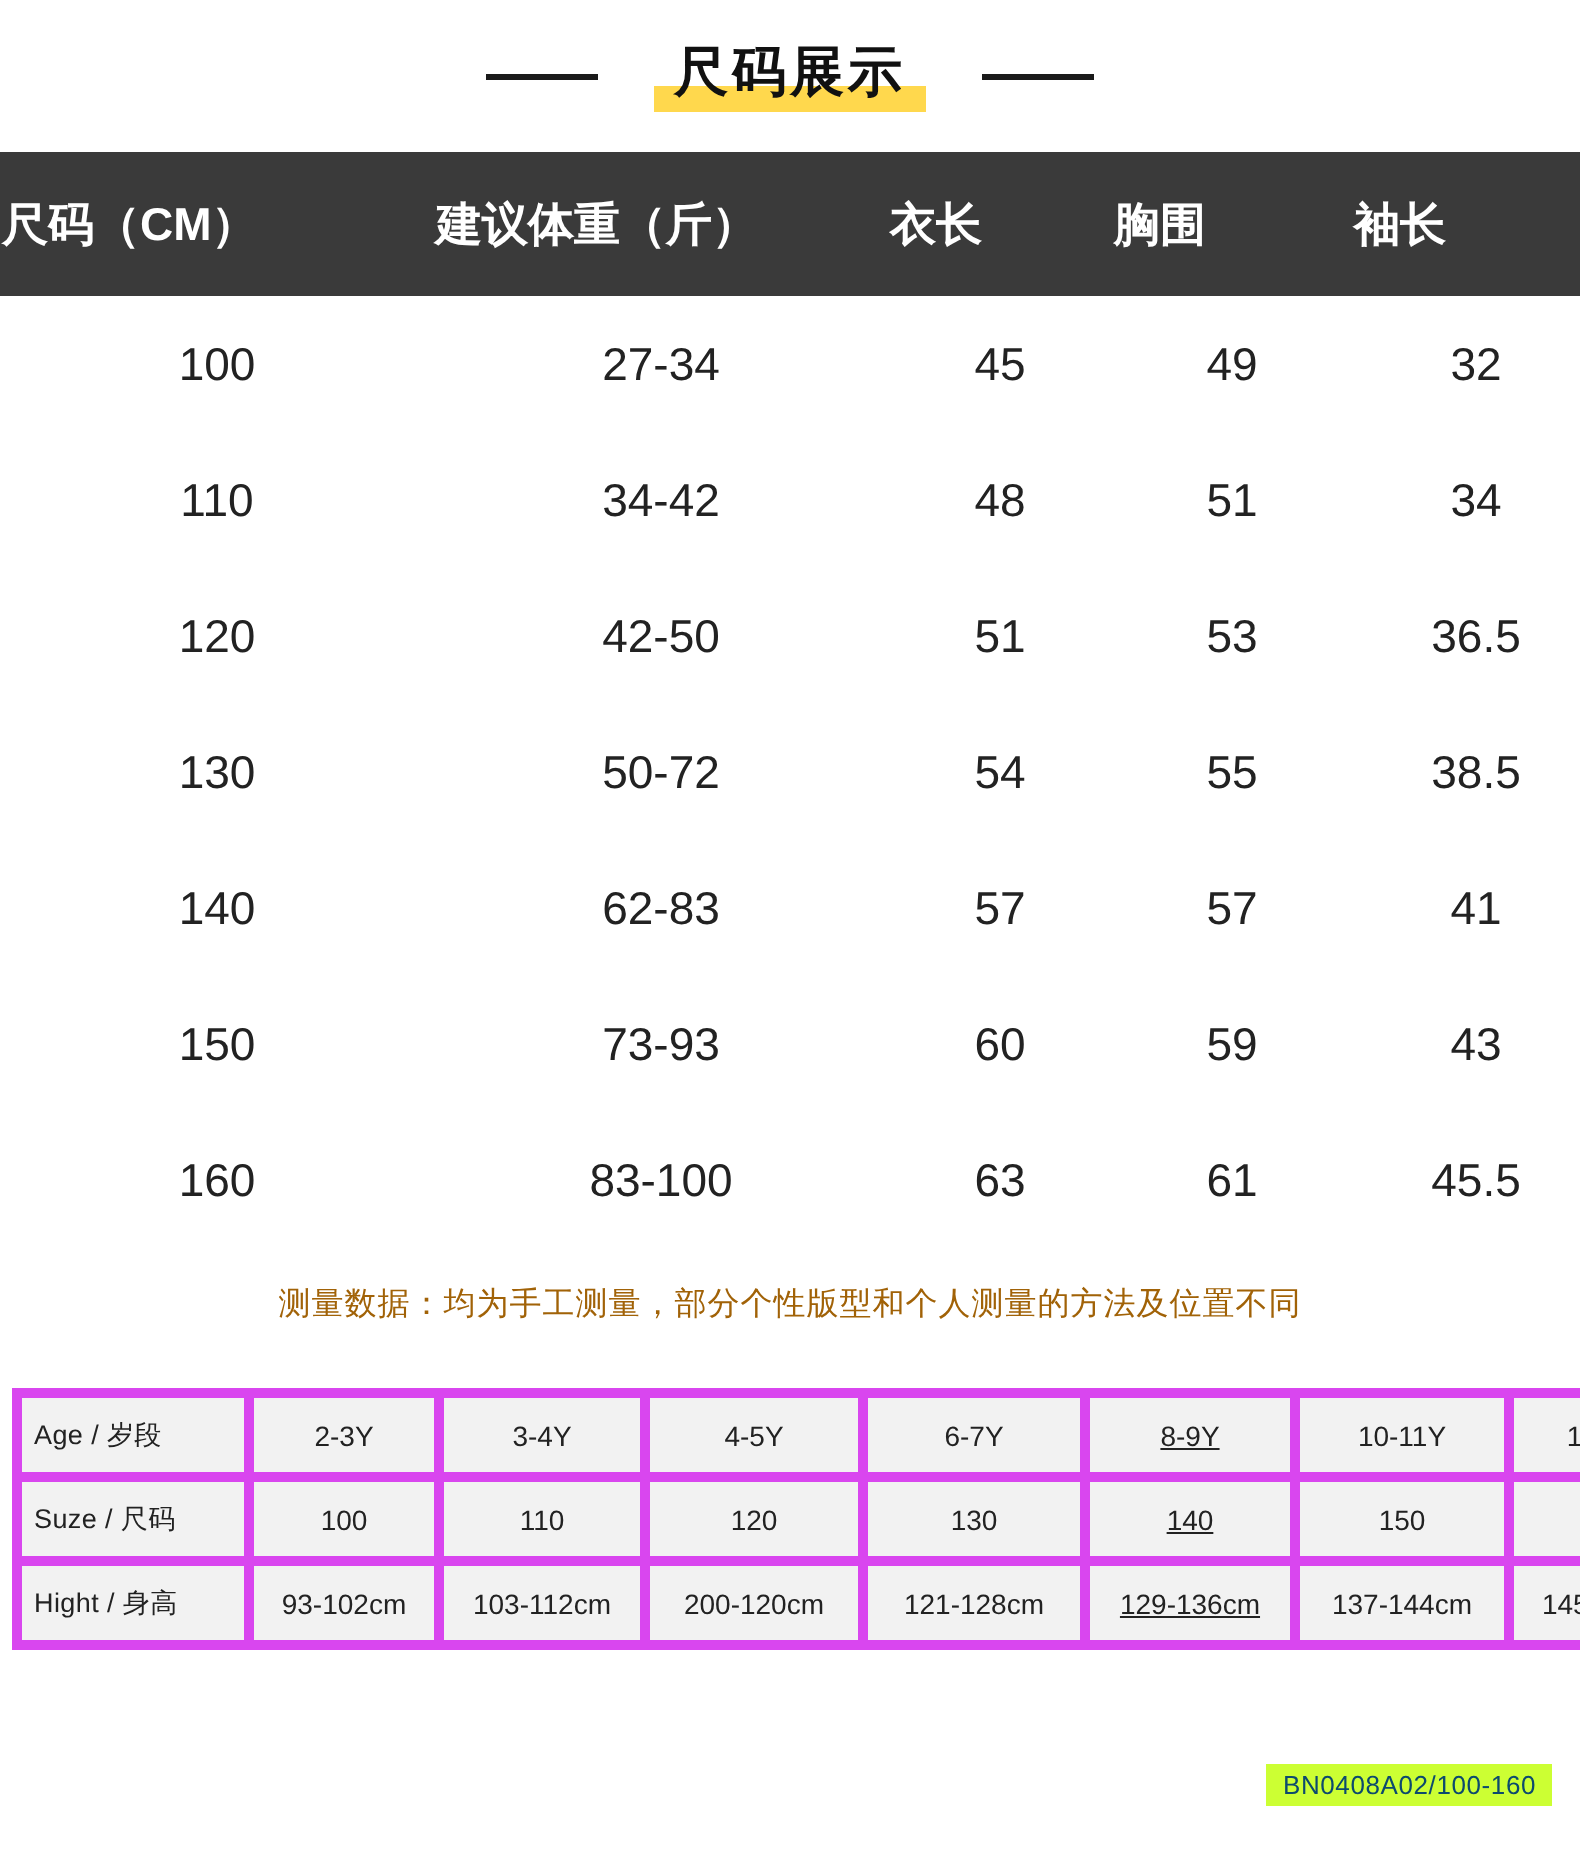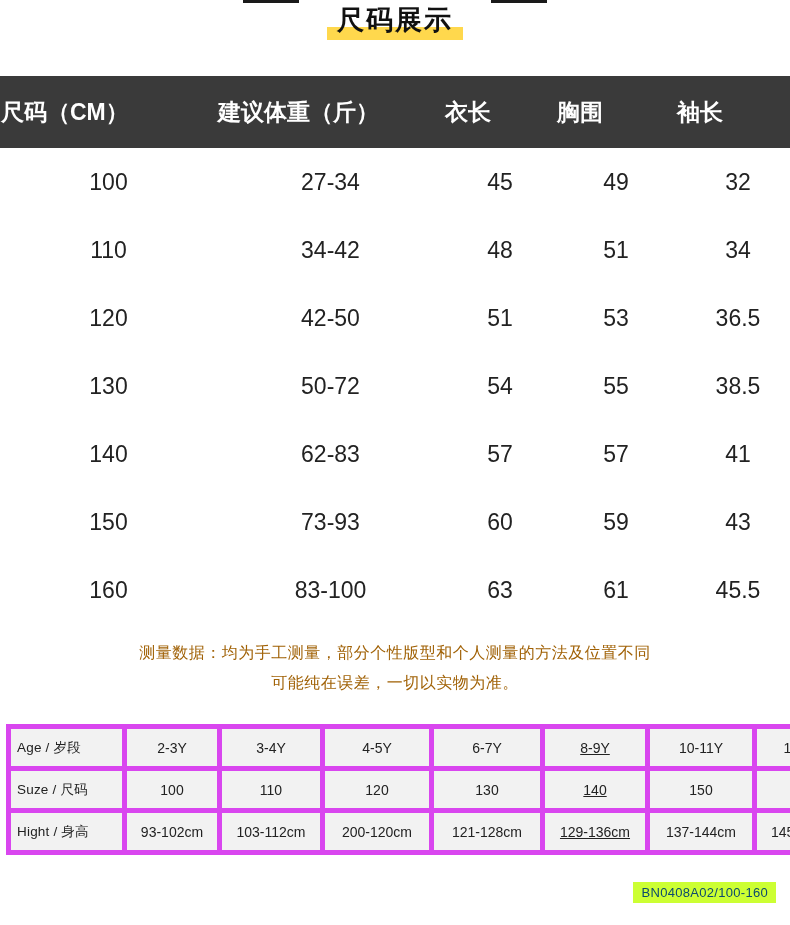--- a/index.html
+++ b/index.html
@@ -18,21 +18,21 @@
     position: relative;
     width: 790px;
     height: 925px;
     background: #ffffff;
   }
 
   
   .title-bar {
     height: 76px;
     display: flex;
-    align-items: flex-start;
+    align-items: center;
     justify-content: center;
     gap: 28px;
   }
   .title-rule {
     width: 56px;
     height: 3px;
     background: #1a1a1a;
   }
   .title-box {
     position: relative;
@@ -222,21 +222,20 @@
         <td>83-100</td>
         <td>63</td>
         <td>61</td>
         <td>45.5</td>
       </tr>
     </tbody>
   </table>
 
   <div class="note">
     <div>测量数据：均为手工测量，部分个性版型和个人测量的方法及位置不同</div>
-    <div>可能纯在误差，一切以实物为准。</div>
   </div>
 
   <div class="age-wrap">
     <table class="age-table">
       <tbody>
         <tr>
           <td class="rowhead">Age / 岁段</td>
           <td class="c1">2-3Y</td>
           <td class="c2">3-4Y</td>
           <td class="c3">4-5Y</td>

